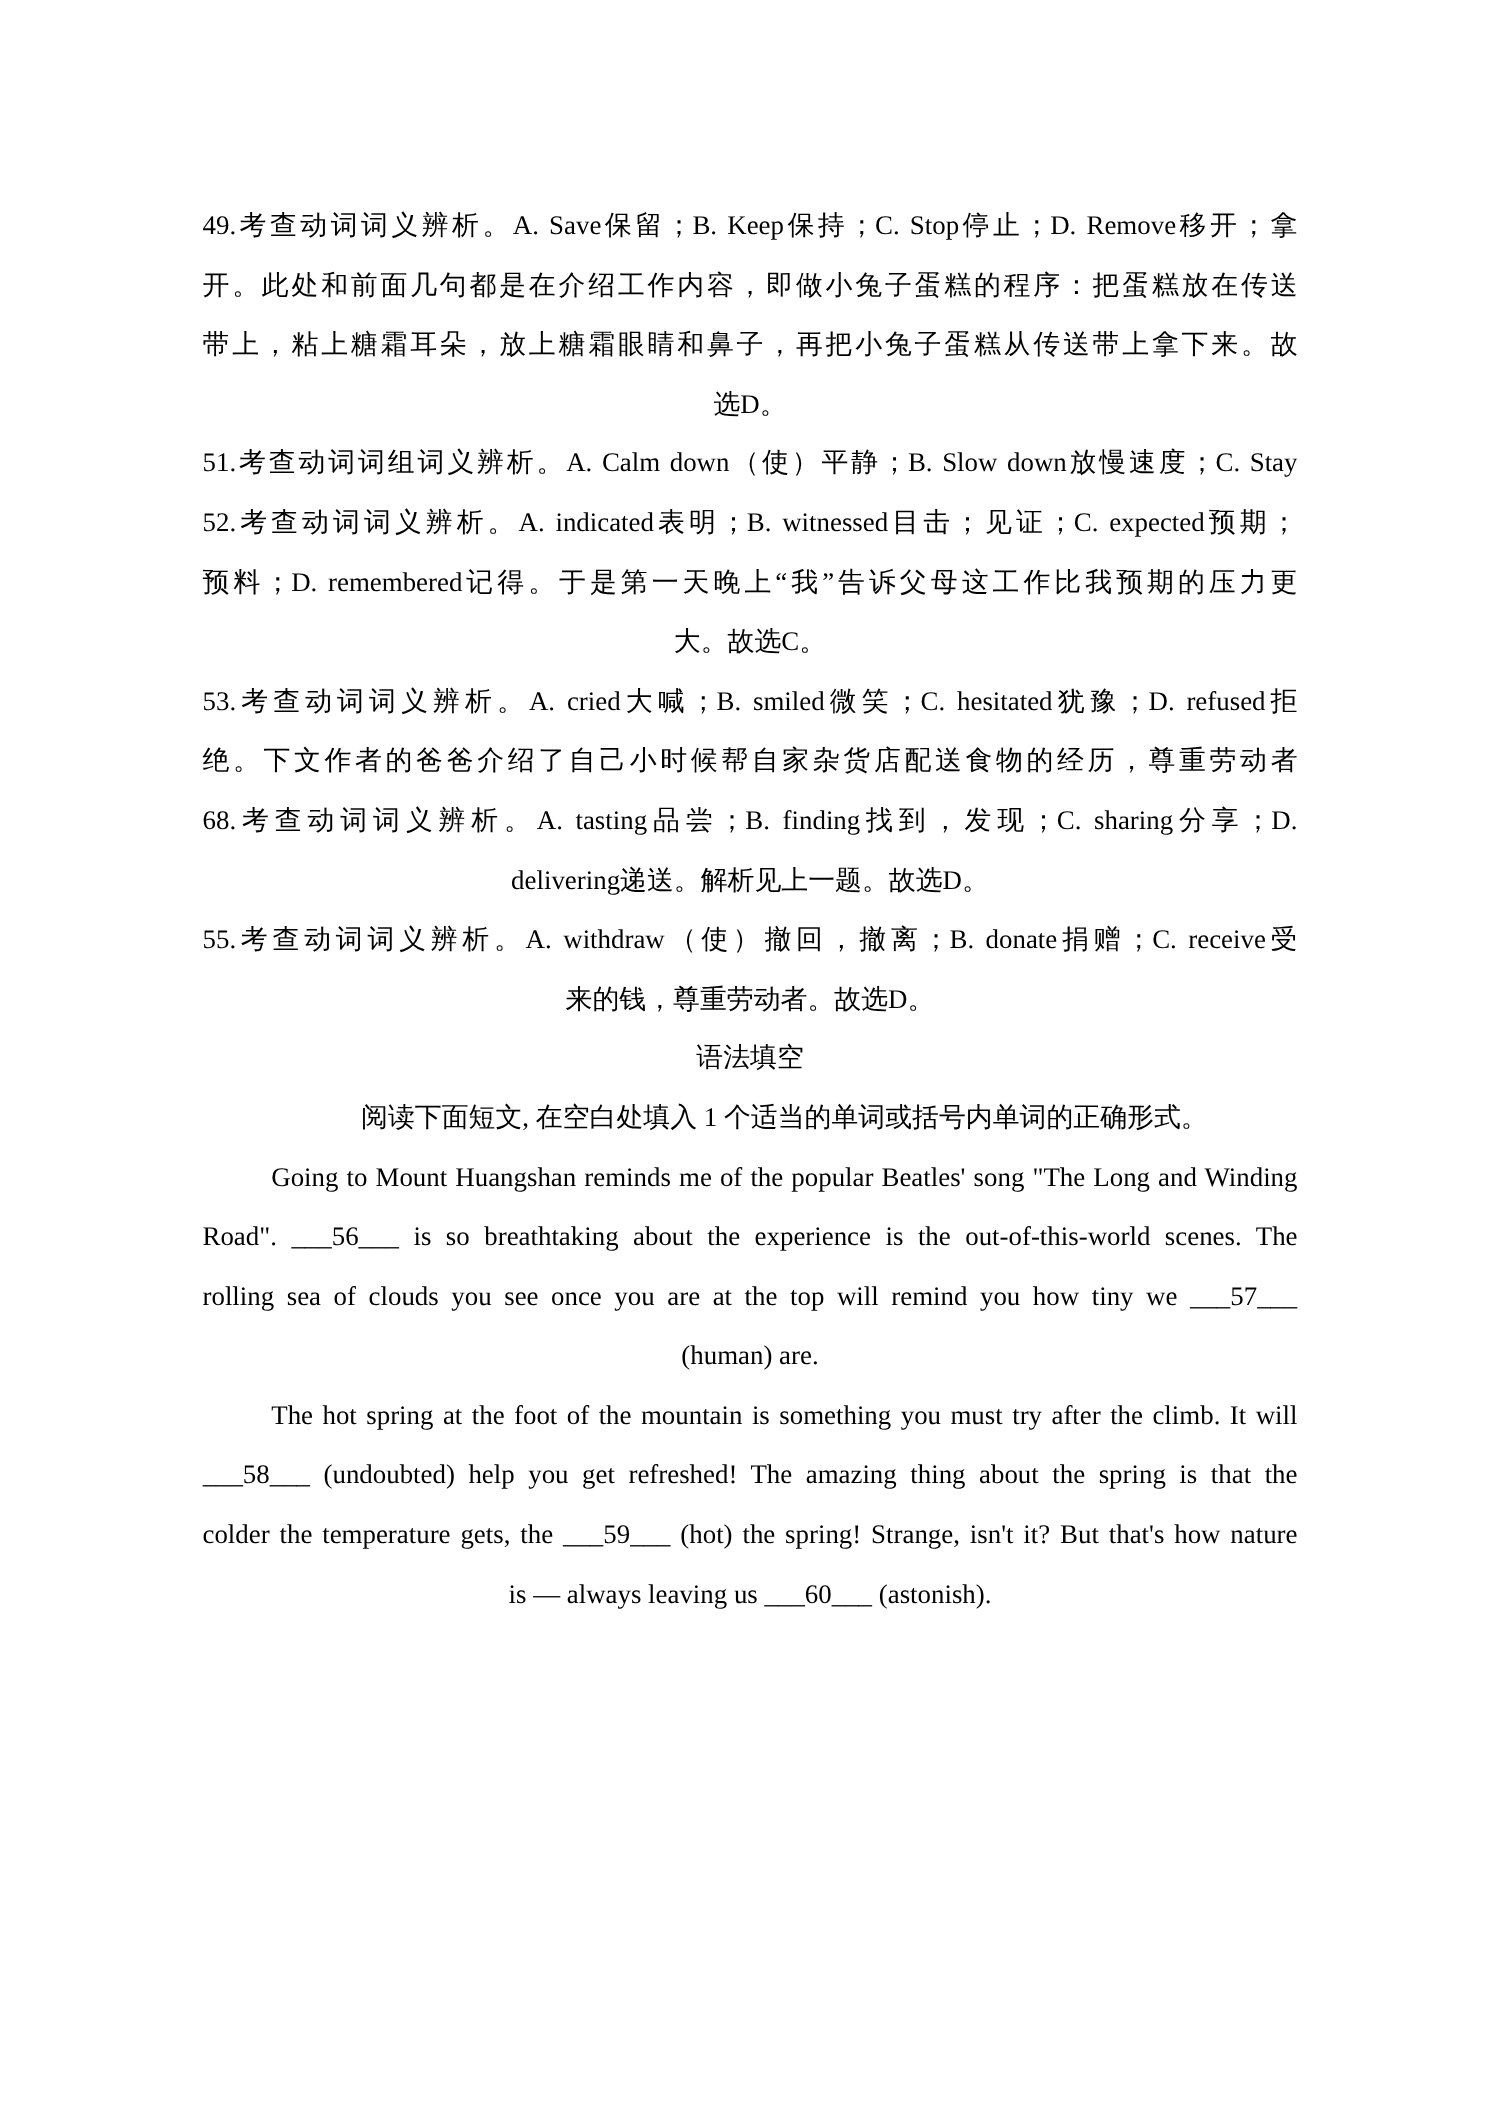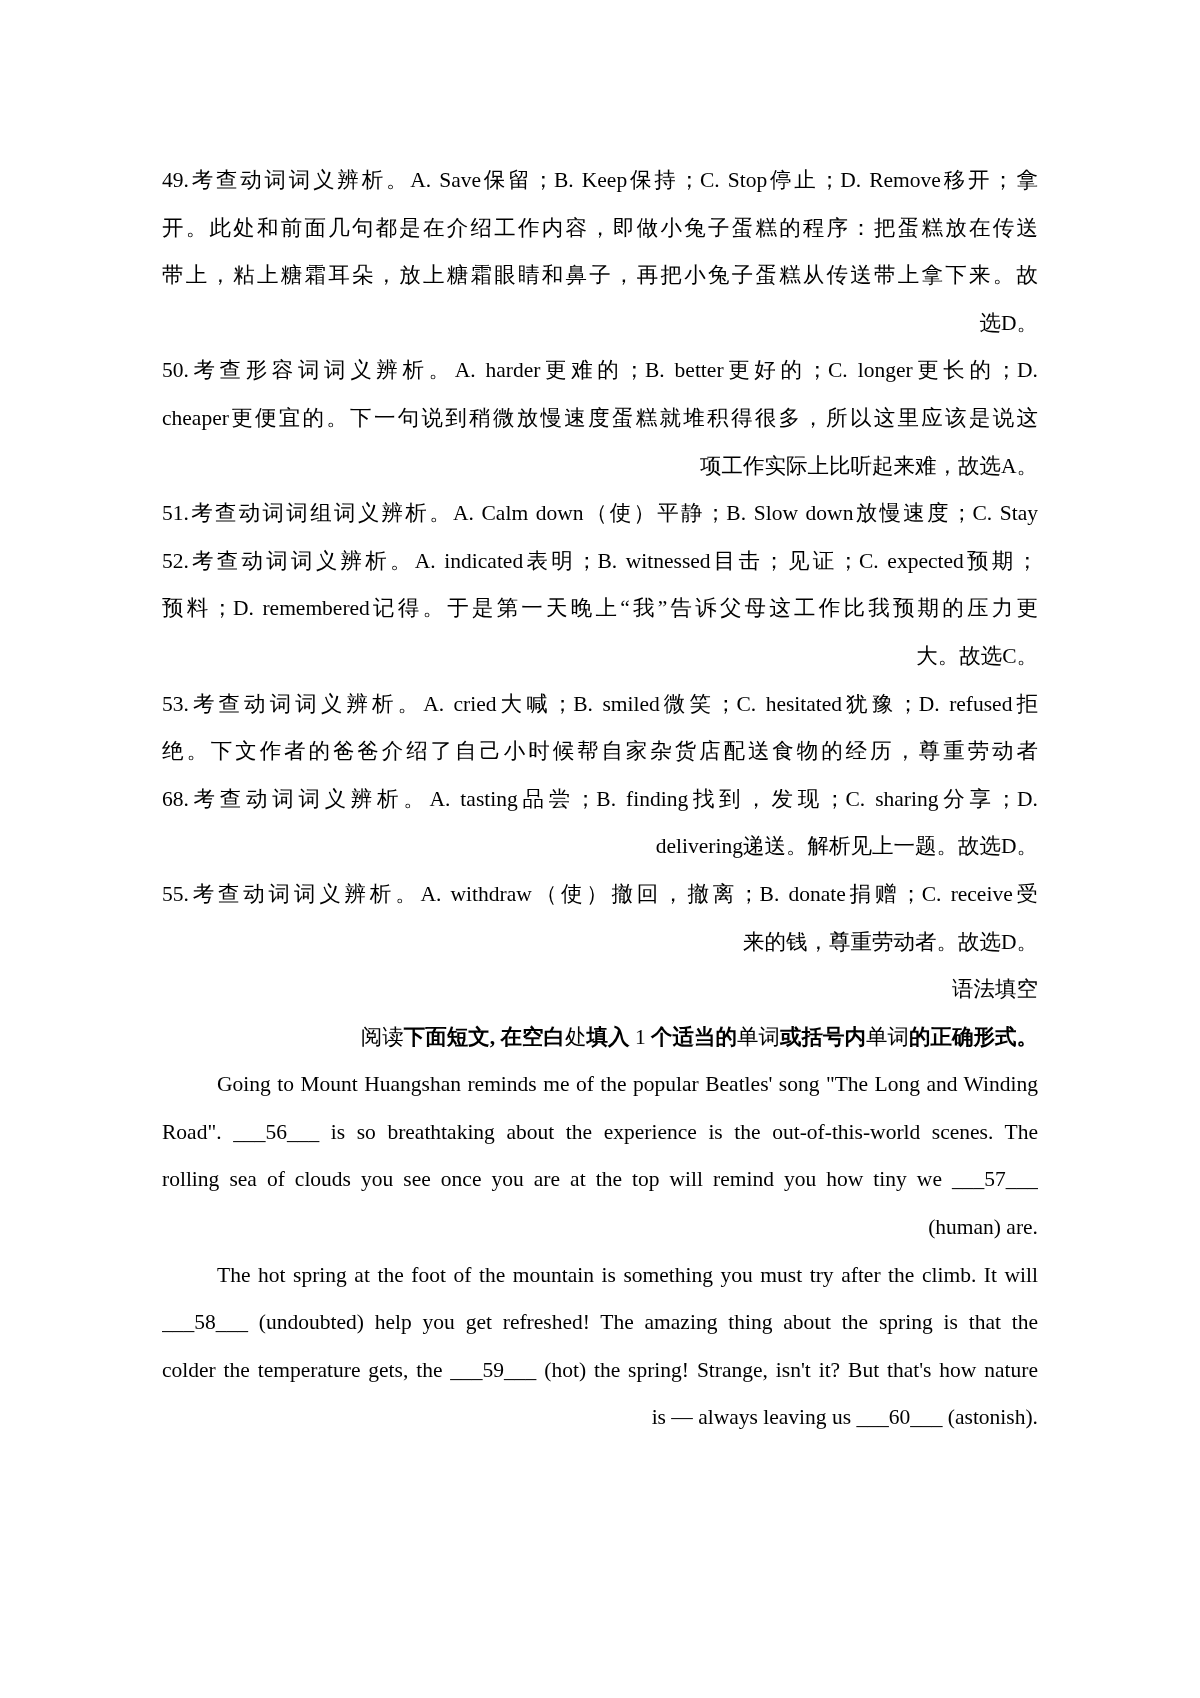--- a/index.html
+++ b/index.html
@@ -20,45 +20,40 @@
     left: 162px;
     top: 157px;
     width: 876px;
     font-size: 21.5px;
   }
   .para { margin: 0; padding: 0; }
   .line {
     line-height: 47.6px;
     height: 47.6px;
     overflow: hidden;
-    text-align: right;
+    text-align: center;
   }
   .line.fill {
     text-align: justify;
     text-align-last: justify;
   }
   .line.indent {
     text-indent: 55px;
   }
-  .line b { font-weight: bold; }
+  .line b { font-weight: normal; }
 </style>
 </head>
 <body style="background: rgb(255, 255, 255); color: rgb(0, 0, 0);">
 
 <div class="doc">
     <div class="para">
       <div class="line fill">49.考查动词词义辨析。A. Save保留；B. Keep保持；C. Stop停止；D. Remove移开；拿</div>
       <div class="line fill">开。此处和前面几句都是在介绍工作内容，即做小兔子蛋糕的程序：把蛋糕放在传送</div>
       <div class="line fill">带上，粘上糖霜耳朵，放上糖霜眼睛和鼻子，再把小兔子蛋糕从传送带上拿下来。故</div>
       <div class="line">选D。</div>
-    </div>
-    <div class="para">
-      <div class="line fill">50.考查形容词词义辨析。A. harder更难的；B. better更好的；C. longer更长的；D.</div>
-      <div class="line fill">cheaper更便宜的。下一句说到稍微放慢速度蛋糕就堆积得很多，所以这里应该是说这</div>
-      <div class="line">项工作实际上比听起来难，故选A。</div>
     </div>
     <div class="para">
       <div class="line fill">51.考查动词词组词义辨析。A. Calm down（使）平静；B. Slow down放慢速度；C. Stay</div>
     </div>
     <div class="para">
       <div class="line fill">52.考查动词词义辨析。A. indicated表明；B. witnessed目击；见证；C. expected预期；</div>
       <div class="line fill">预料；D. remembered记得。于是第一天晚上“我”告诉父母这工作比我预期的压力更</div>
       <div class="line">大。故选C。</div>
     </div>
     <div class="para">

